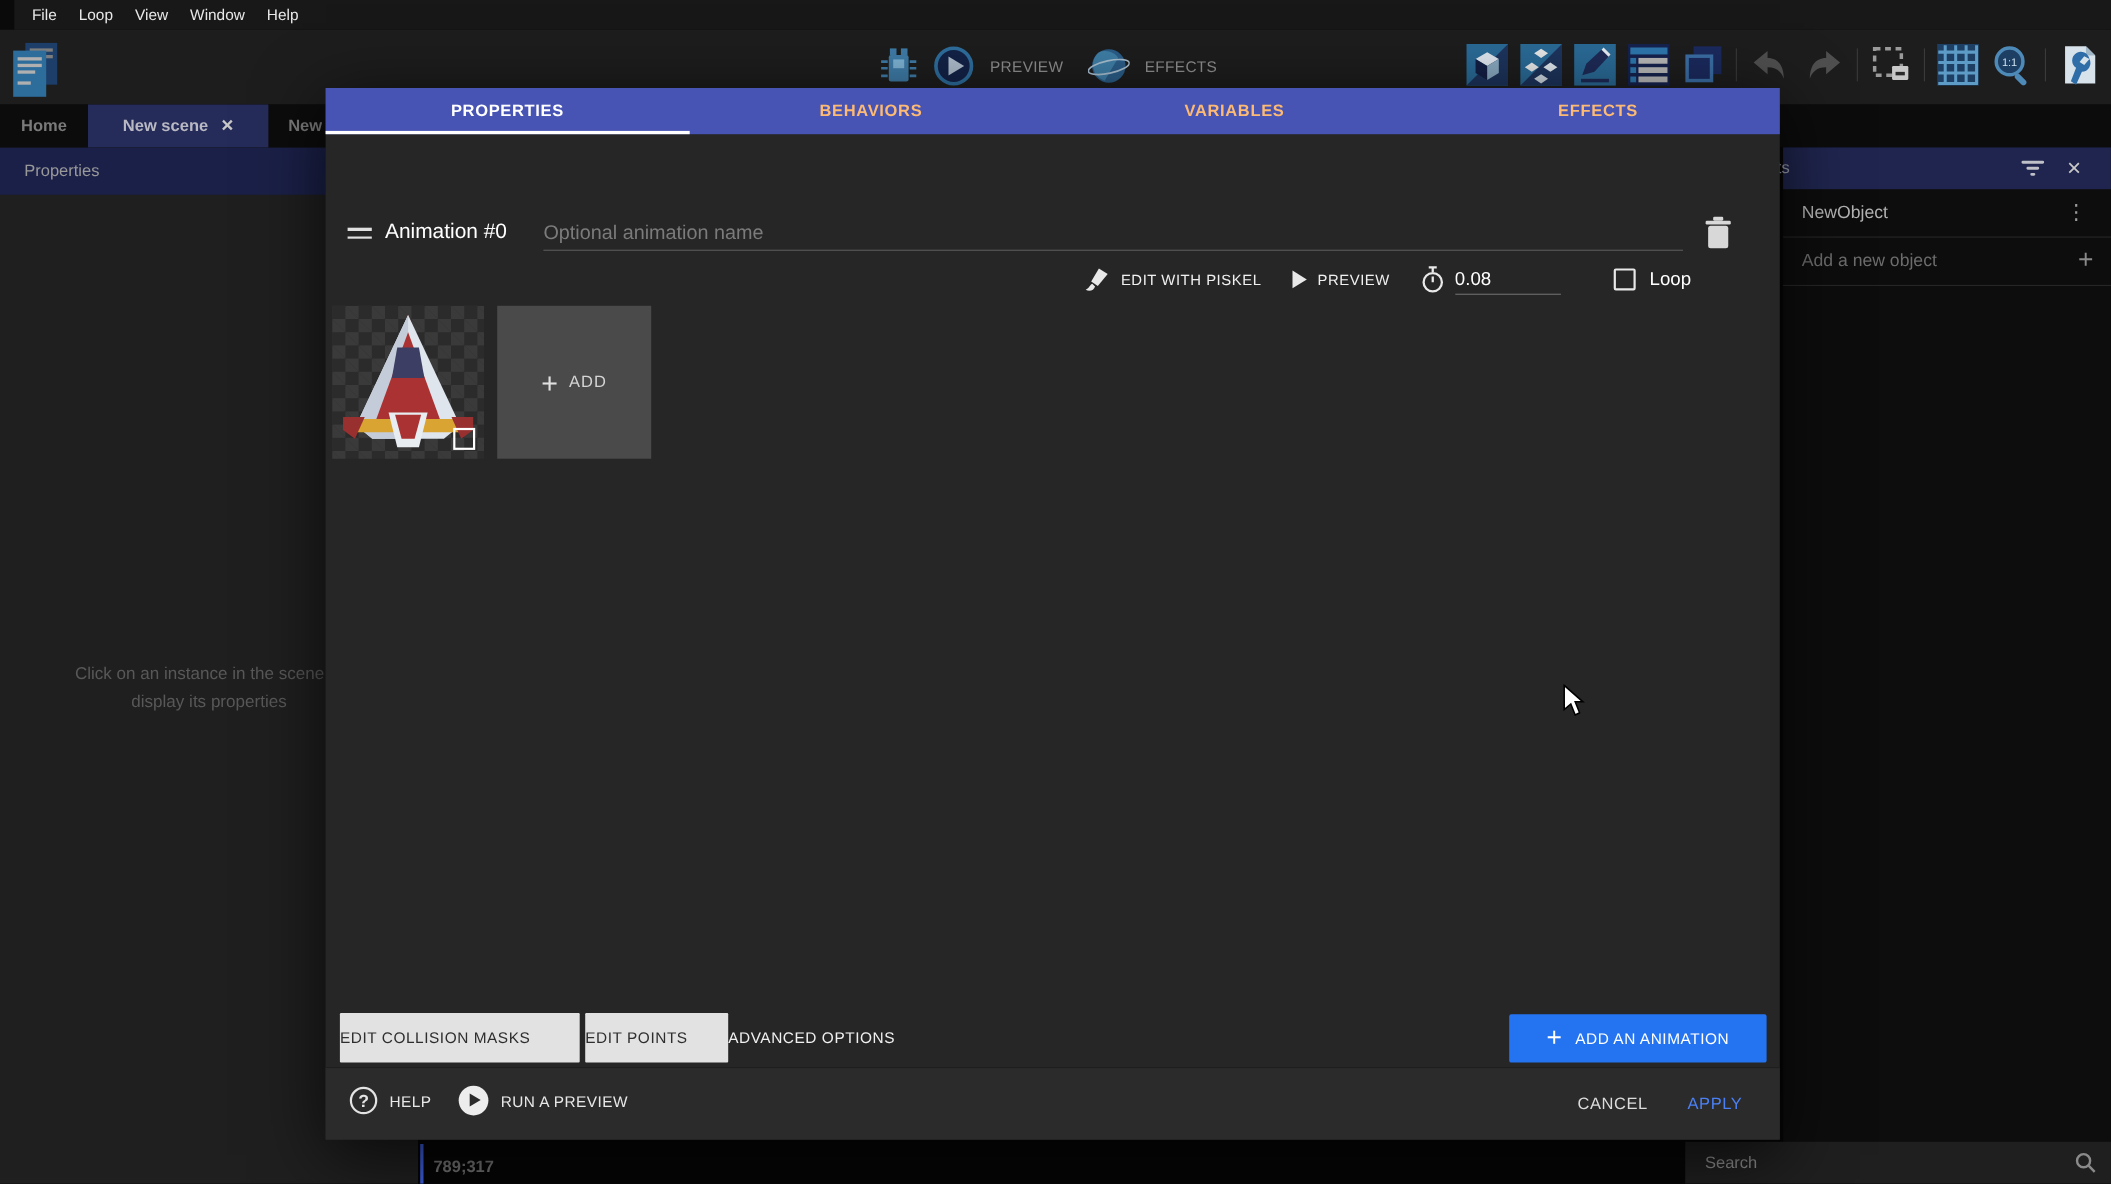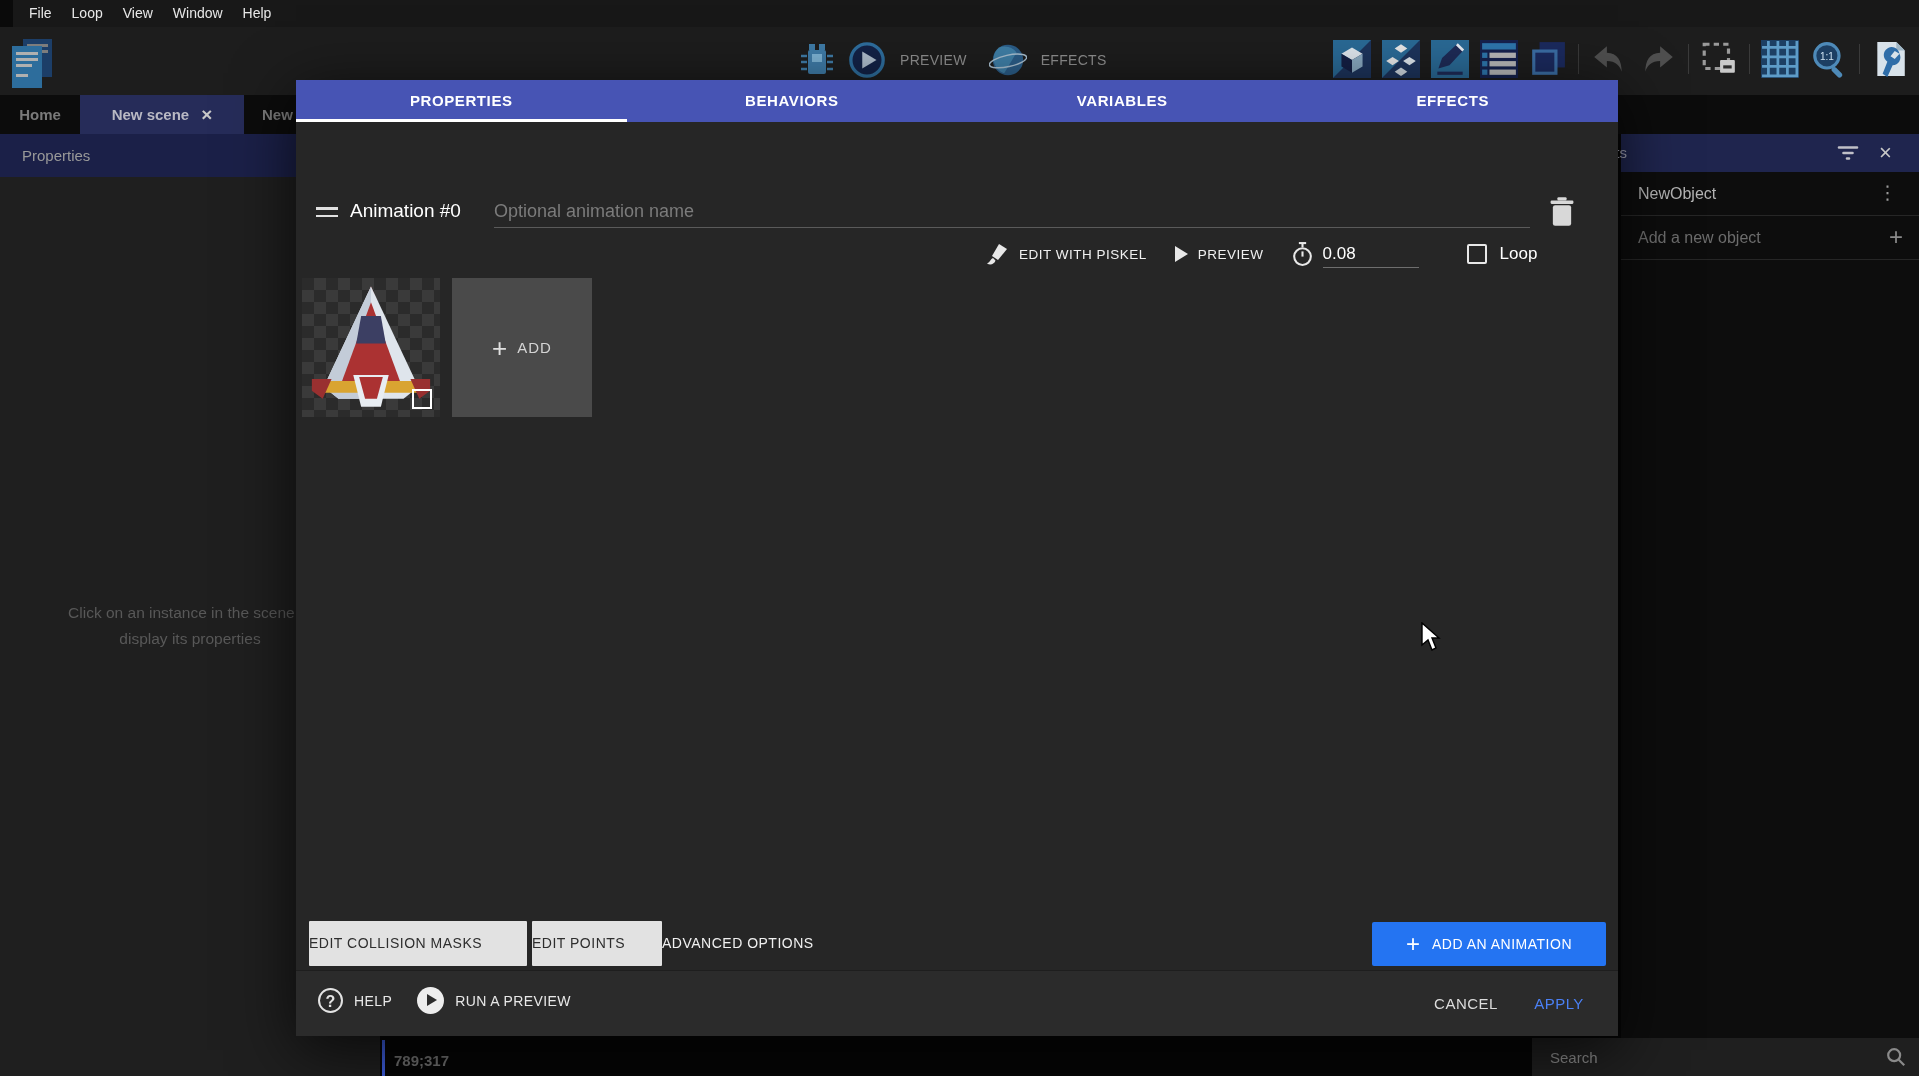--- a/index.html
+++ b/index.html
@@ -57,21 +57,21 @@
   #searchbar { position:absolute; left:1532px; top:1038px; width:387px; height:38px; background:#1f1f1f; z-index:6; }
   #searchbar input { position:absolute; left:18px; top:6px; width:300px; background:transparent; border:none; outline:none;
     color:#14b8a6; font-size:15px; font-family:inherit; height:26px; }
   #searchbar input::placeholder { color:#8a8a8a; }
   #search-ico { position:absolute; right:12px; top:8px; width:22px; height:22px; }
 
   
   #dialog { position:absolute; left:296px; top:80px; width:1322px; height:956px; background:#262626; z-index:20;
     box-shadow:0 14px 60px rgba(0,0,0,.7); }
   #dlg-tabs { position:absolute; left:0; top:0; width:100%; height:42px; background:#4754b4; display:flex; }
-  .dlg-tab { flex:1; text-align:center; line-height:42px; font-size:15px; letter-spacing:.6px; color:#ffffff;
+  .dlg-tab { flex:1; text-align:center; line-height:42px; font-size:15px; letter-spacing:.6px; color:#fdba74;
     font-weight:bold; position:relative; }
   .dlg-tab.active { color:#fff; }
   .dlg-tab.active::after { content:""; position:absolute; left:0; bottom:0; width:100%; height:3px; background:#fff; }
 
   #object-card { position:absolute; left:12px; top:42px; width:1298px; height:68px; background:#3d3d3d;
     border-bottom:1px solid #b0b0b0; }
   #object-card .fld-label { position:absolute; left:16px; top:9px; font-size:13px; color:#a3a3a3; }
   #object-card input { position:absolute; left:16px; top:30px; width:1260px; height:28px; background:transparent;
     border:none; outline:none; color:#fff; font-size:18px; font-family:inherit; }
 

